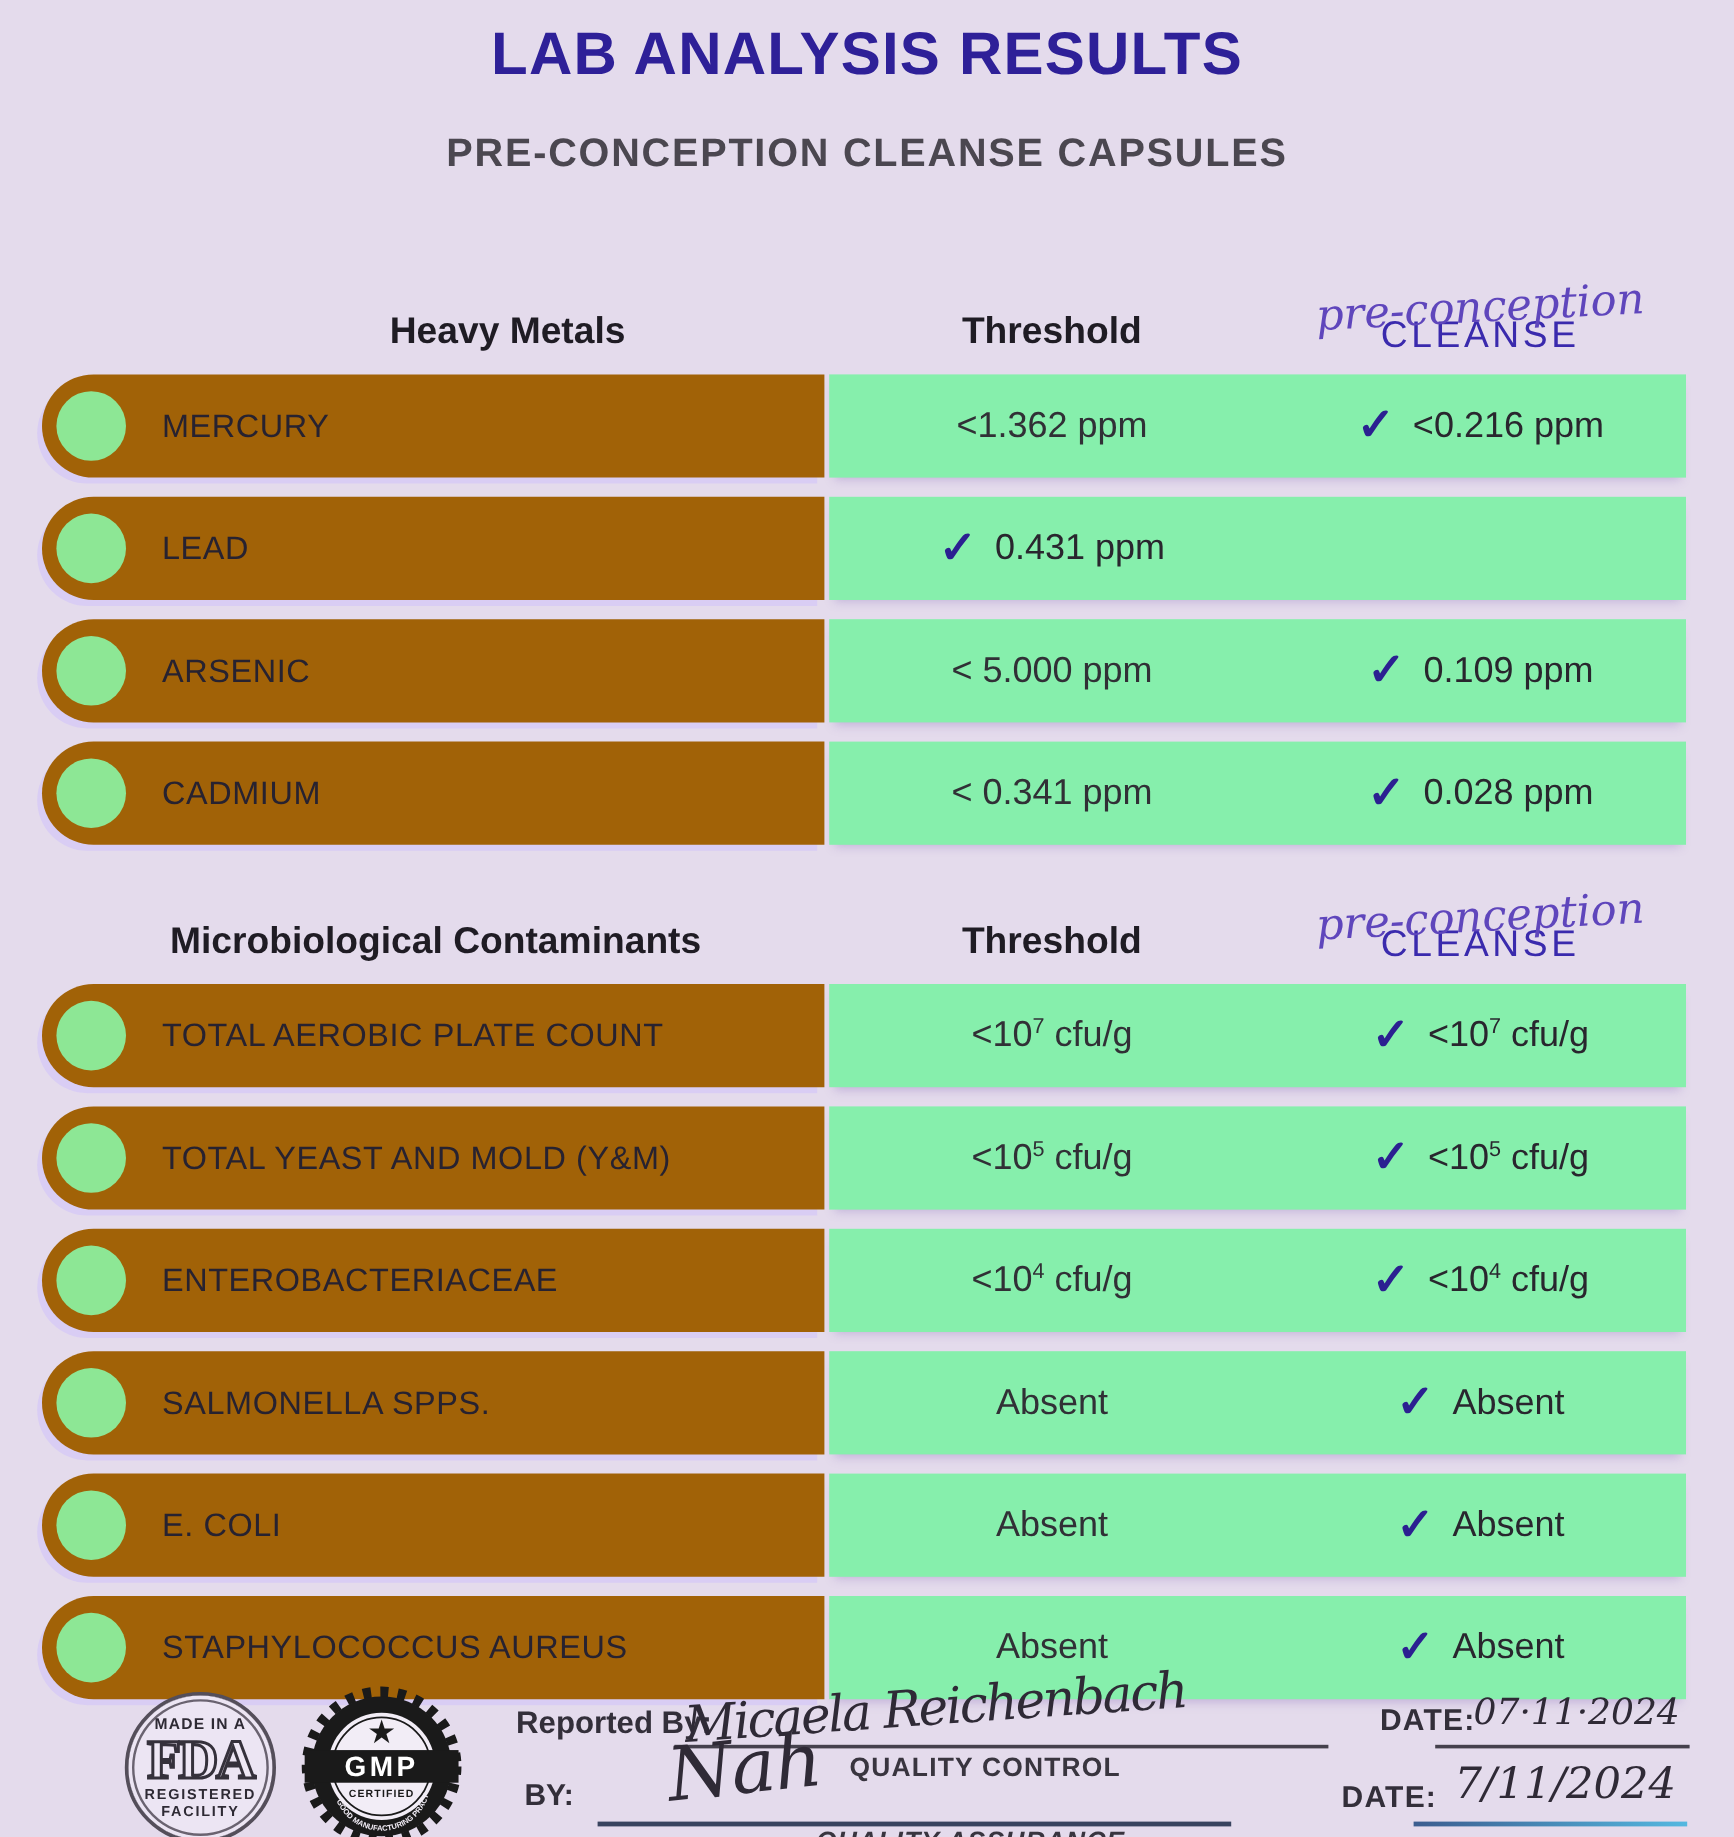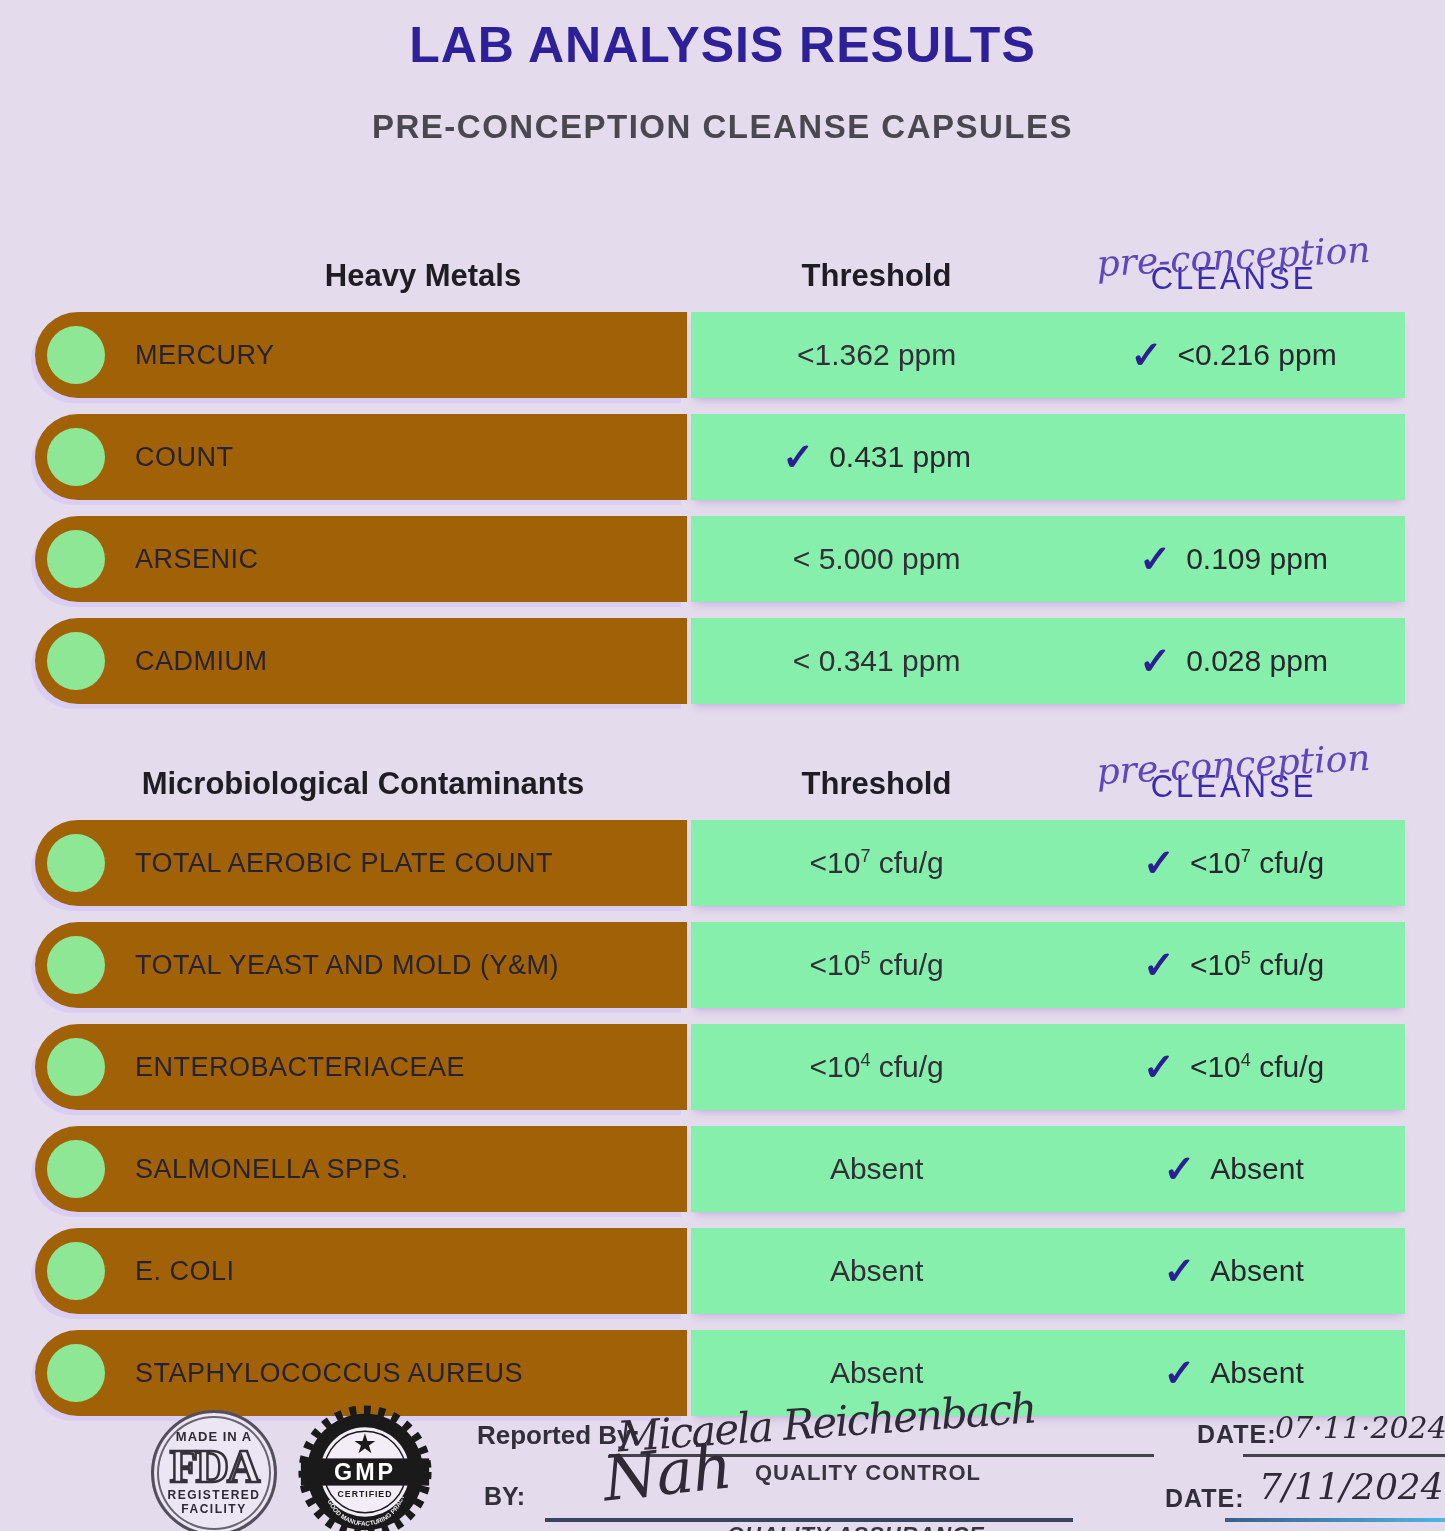--- a/index.html
+++ b/index.html
@@ -38,21 +38,21 @@
   .rname { font-size:27px; color:#272230; letter-spacing:.5px; }
   .vbox { flex:1; background:#86efac; display:grid; grid-template-columns:52% 48%;
           align-items:center; box-shadow:0 6px 8px -4px rgba(130,100,180,.35); }
   .thr { text-align:center; font-size:30px; color:#313036; }
   .res { display:flex; align-items:center; justify-content:center; gap:15px; }
   .check { font-size:38px; color:#2b2091; font-weight:700; line-height:1; }
   .val { font-size:30px; color:#29262e; }
   .sup { font-size:18px; position:relative; top:-11px; }
 
   
-  .footer { position:absolute; left:0; top:1408px; width:1343px; height:123px;margin-left:47px; }
+  .footer { position:absolute; left:0; top:1408px; width:1343px; height:123px; }
   .fda { position:absolute; left:104px; top:2px; width:126px; height:126px; border-radius:50%;
          background:#ece5f3; border:3px solid #544e5a;
          box-shadow:inset 0 0 0 3px #ece5f3, inset 0 0 0 5px #6a6370;
          display:flex; flex-direction:column; align-items:center; justify-content:center; text-align:center; }
   .fda-top { font-size:13px; font-weight:800; color:#2e2a34; letter-spacing:1px; }
   .fda-main { font-size:46px; font-weight:800; color:#efe8f5; -webkit-text-stroke:2.5px #35313b;
               letter-spacing:-2px; line-height:.9; margin:2px 0;font-family:Liberation Serif, serif; }
   .fda-b { font-size:12px; font-weight:700; color:#2e2a34; letter-spacing:1.5px; line-height:1.15; }
   .gmp { position:absolute; left:250px; top:-4px; }
 
@@ -107,21 +107,21 @@
       <div class="res">
         <span class="check">✓</span>
         <span class="val"><span>&lt;0.216 ppm</span><span class="sup"></span><span></span></span>
       </div>
     </div>
   </div>
 
   <div class="row">
     <div class="pill">
       <span class="dot"></span>
-      <span class="rname">COUNT</span>
+      <span class="rname">LEAD</span>
     </div>
     <div class="vbox">
       <div class="res">
         <span class="check">✓</span>
         <span class="val"><span>0.431 ppm</span><span class="sup"></span><span></span></span>
       </div>
     </div>
   </div>
 
   <div class="row">

